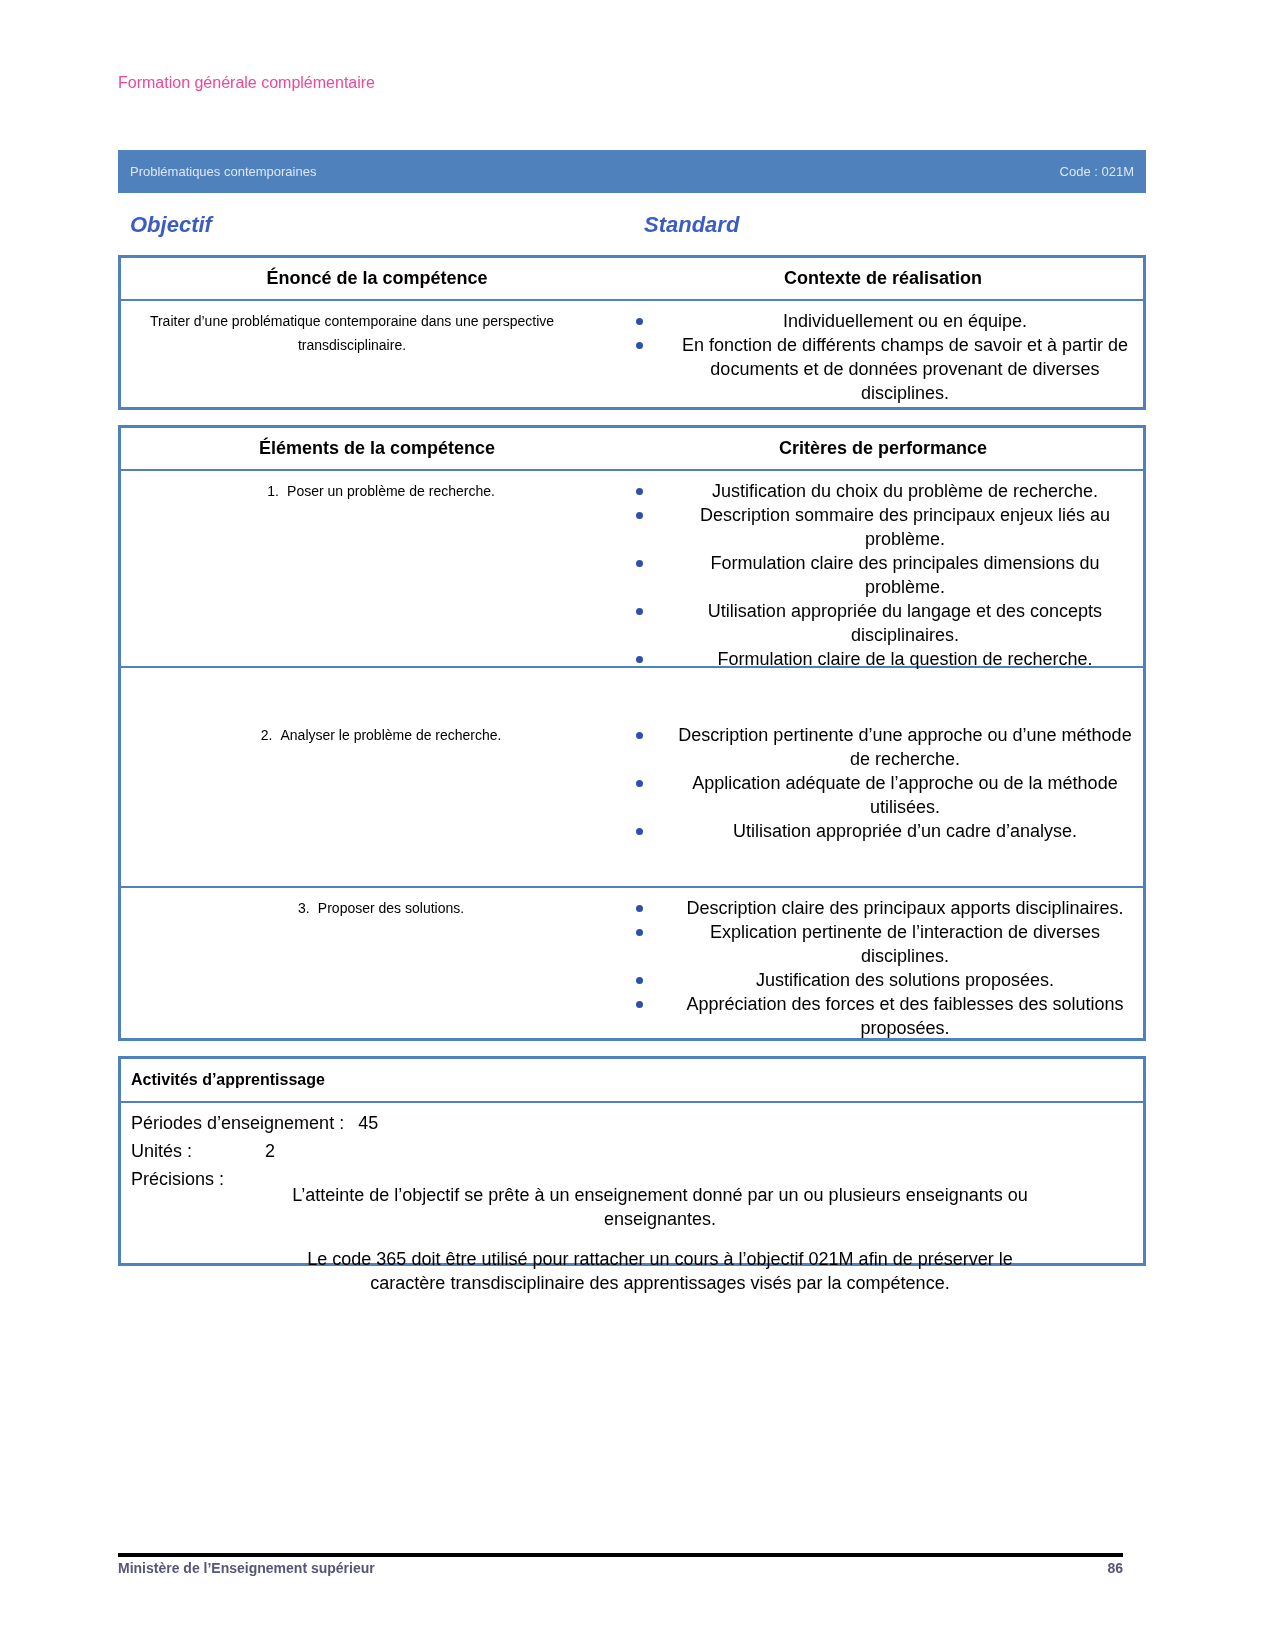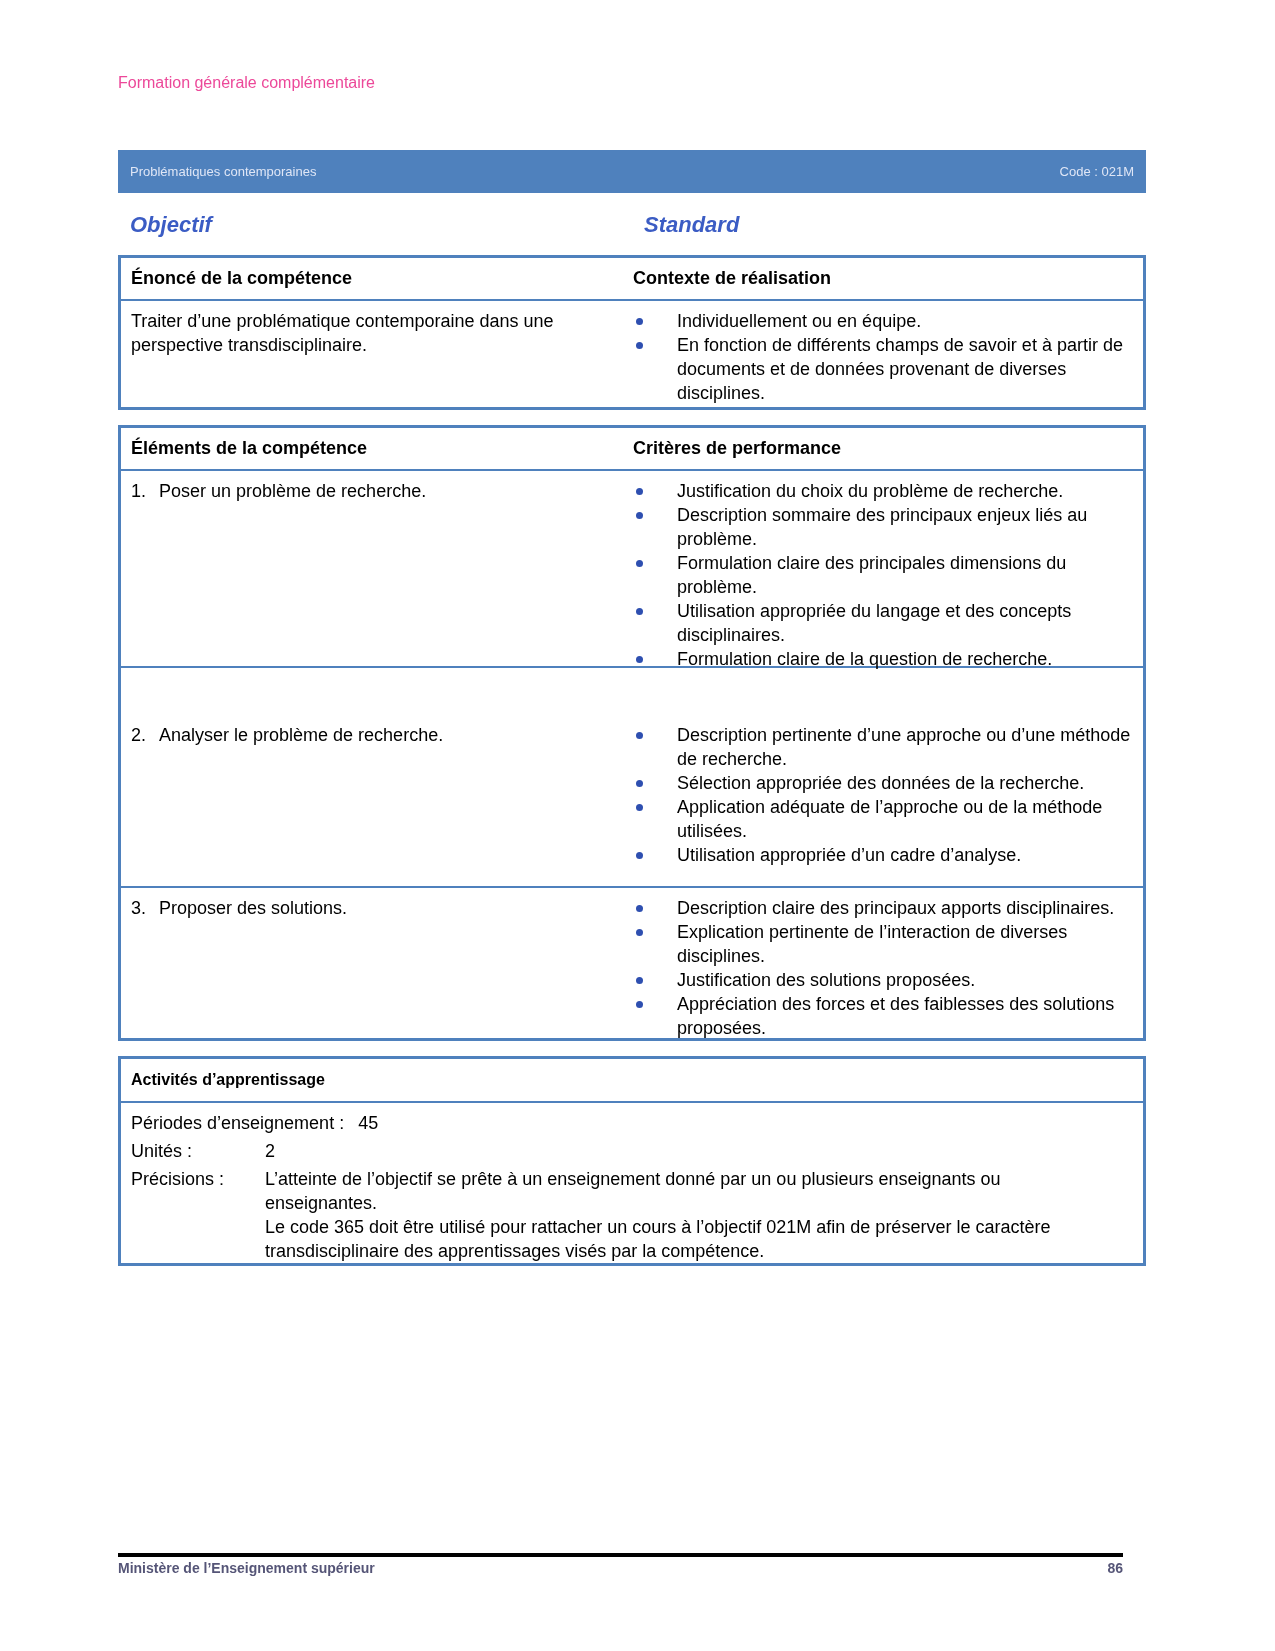--- a/index.html
+++ b/index.html
@@ -25,43 +25,43 @@
     .section-labels .lbl-std { left: 514px; }
 
     .box {
       position: absolute; left: 118px; width: 1028px; box-sizing: border-box;
       border: 3px solid #4f81bd; background: #fff;
     }
     .box-enonce { top: 255px; height: 155px; }
     .box-elements { top: 425px; height: 616px; }
     .box-activites { top: 1056px; height: 210px; }
 
-    .row { display: flex; border-bottom: 2px solid #4f81bd; }
+    .row { display: flex; border-bottom: 2px solid #4f81bd; text-align: center; }
     .row:last-child { border-bottom: none; }
     .col-left { width: 512px; padding: 8px 10px; box-sizing: border-box; }
     .col-right { flex: 1; padding: 8px 10px 8px 0; box-sizing: border-box; }
     .hdr { font-weight: bold; font-size: 18px; padding-top: 10px; padding-bottom: 10px; }
-    .txt { font-size: 18px; line-height: 24px; }
+    .txt { font-size: 14px; line-height: 24px; }
 
     ul.bullets { list-style: none; margin: 0; padding: 0; }
     ul.bullets li {
       position: relative; padding-left: 44px; font-size: 18px; line-height: 24px;
     }
     ul.bullets li::before {
       content: ""; position: absolute; left: 3px; top: 9px;
       width: 7px; height: 7px; border-radius: 50%; background: #2e4fb0;
     }
     .num { display: inline-block; width: 28px; }
 
     .act-hdr { font-weight: bold; font-size: 16px; padding: 12px 10px; border-bottom: 2px solid #4f81bd; }
     .act-body { padding: 8px 10px; font-size: 18px; line-height: 24px; }
     .act-line { display: flex; }
     .act-label { width: 134px; flex-shrink: 0; }
     .act-label-wide { width: auto; margin-right: 14px; }
-    .prec-text p { margin: 0; }
+    .prec-text p { margin: 16px; text-align: center; }
 
     .footer-rule {
       position: absolute; left: 118px; top: 1553px; width: 1005px; height: 4px; background: #000;
     }
     .footer {
       position: absolute; left: 118px; top: 1560px; width: 1005px;
       display: flex; justify-content: space-between;
       font-size: 14px; font-weight: bold; color: #555577;
     }
   </style>
@@ -117,21 +117,20 @@
     </div>
   </div>
 
   <div class="row" style="height:171px;margin-top:47px;">
     <div class="col-left txt">
       <span class="num">2.</span><span>Analyser le problème de recherche.</span>
     </div>
     <div class="col-right">
       <ul class="bullets">
         <li>Description pertinente d’une approche ou d’une méthode de recherche.</li>
-        <li>Sélection appropriée des données de la recherche.</li>
         <li>Application adéquate de l’approche ou de la méthode utilisées.</li>
         <li>Utilisation appropriée d’un cadre d’analyse.</li>
       </ul>
     </div>
   </div>
 
   <div class="row">
     <div class="col-left txt">
       <span class="num">3.</span><span>Proposer des solutions.</span>
     </div>

